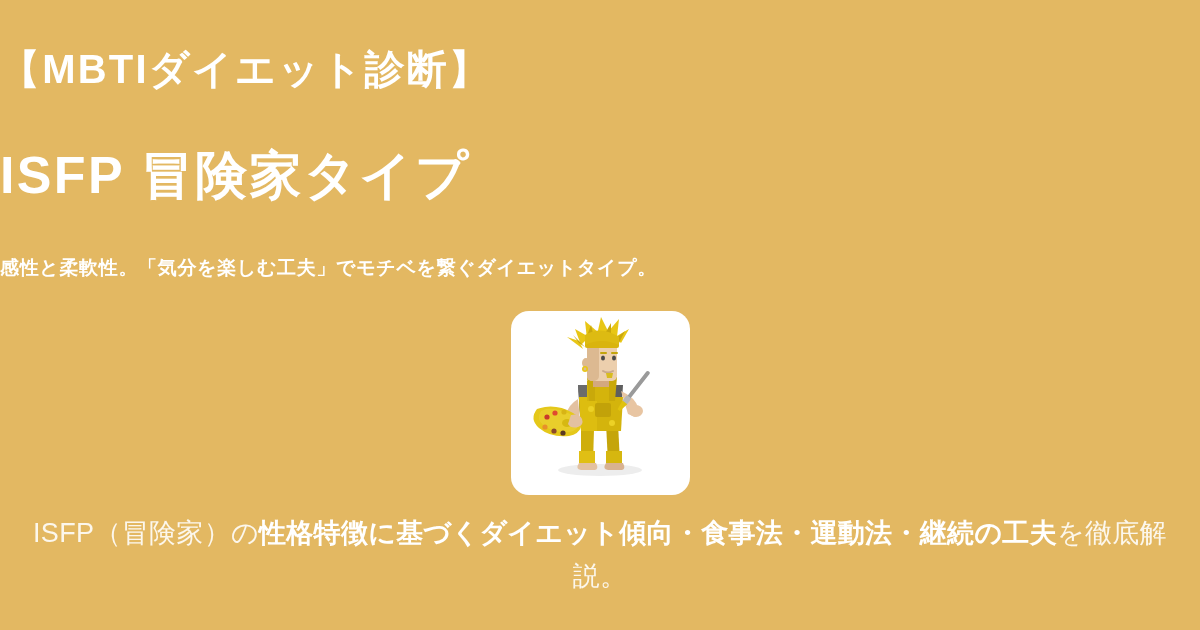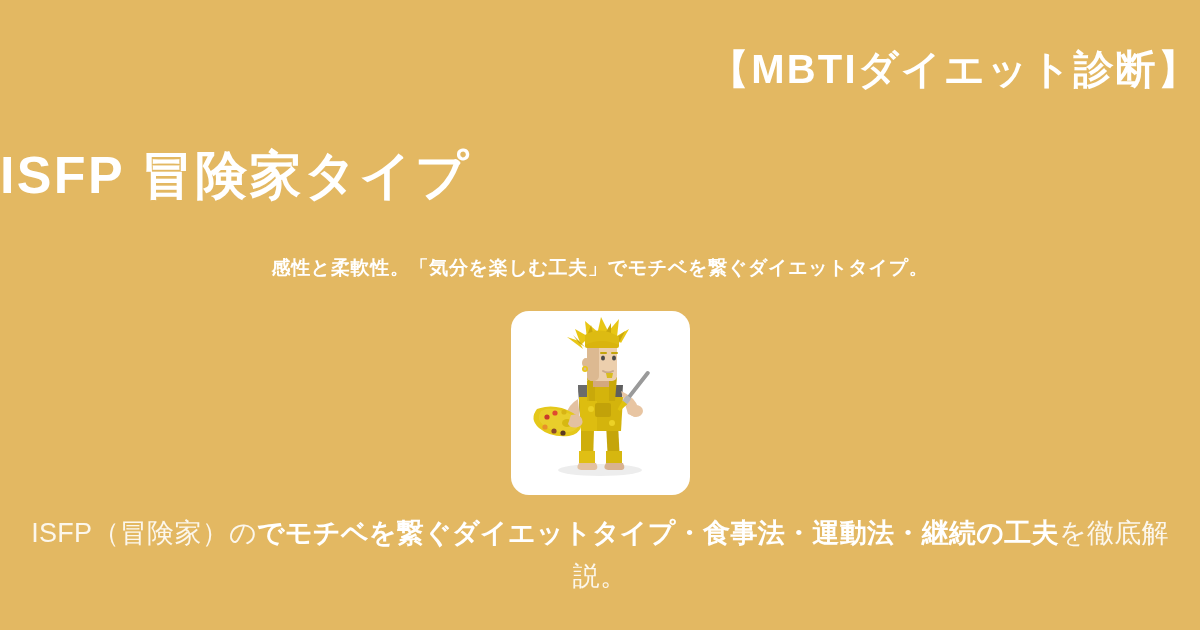--- a/index.html
+++ b/index.html
@@ -27,21 +27,21 @@
     align-items: center;
     overflow: hidden;
   }
 
   
   .kicker {
     position: absolute;
     top: 44px;
     left: 0;
     width: 1200px;
-    text-align: right;
+    text-align: left;
     font-size: 40px;
     font-weight: 700;
     line-height: 1.25;
     color: #ffffff;
     letter-spacing: 0.055em;
     white-space: nowrap;
   }
 
   
   .main-title {
@@ -57,21 +57,20 @@
     letter-spacing: 0.045em;
     white-space: nowrap;
   }
 
   
   .subtitle {
     position: absolute;
     top: 254px;
     left: 0;
     width: 1200px;
-    text-align: center;
     font-size: 19px;
     font-weight: 700;
     line-height: 1.5;
     color: #ffffff;
     letter-spacing: 0.035em;
     white-space: nowrap;
   }
 
   
   .art-card {
@@ -211,16 +210,16 @@
           <path d="M92 26 L100 12 L100 28 Z"></path>
           <path d="M104 28 L114 20 L108 32 Z"></path>
           <path d="M68 32 L62 24 L74 36 Z"></path>
         </g>
         <path d="M74 24 q16 -10 34 2 l0 8 q-18 -8 -34 0 z" fill="#ddbb12"></path>
       </svg>
     </div>
   </div>
 
   <p class="description">
-    <span>ISFP（冒険家）の</span><span class="em">でモチベを繋ぐダイエットタイプ・食事法・運動法・継続の工夫</span><span>を徹底解説。</span>
+    <span>ISFP（冒険家）の</span><span class="em">性格特徴に基づくダイエット傾向・食事法・運動法・継続の工夫</span><span>を徹底解説。</span>
   </p>
 
 </div>
 
 </body></html>

